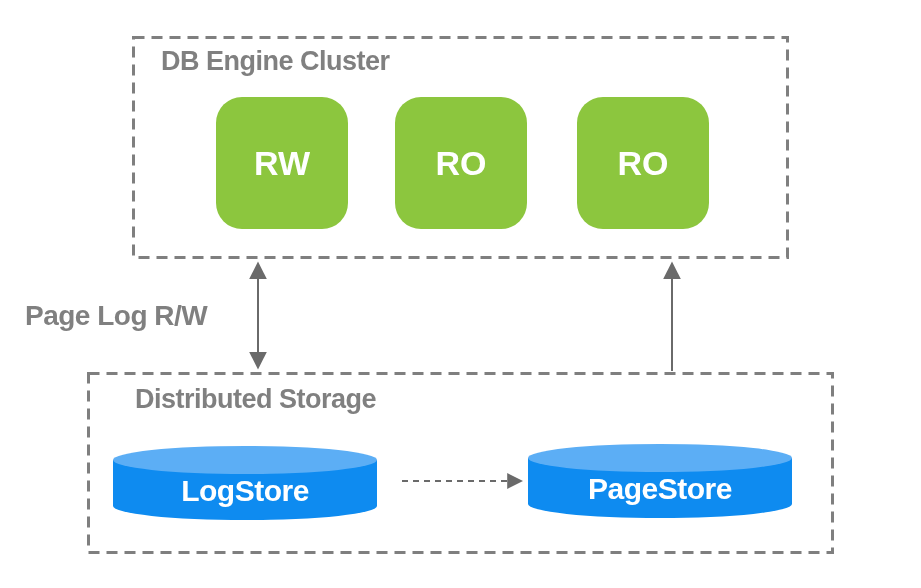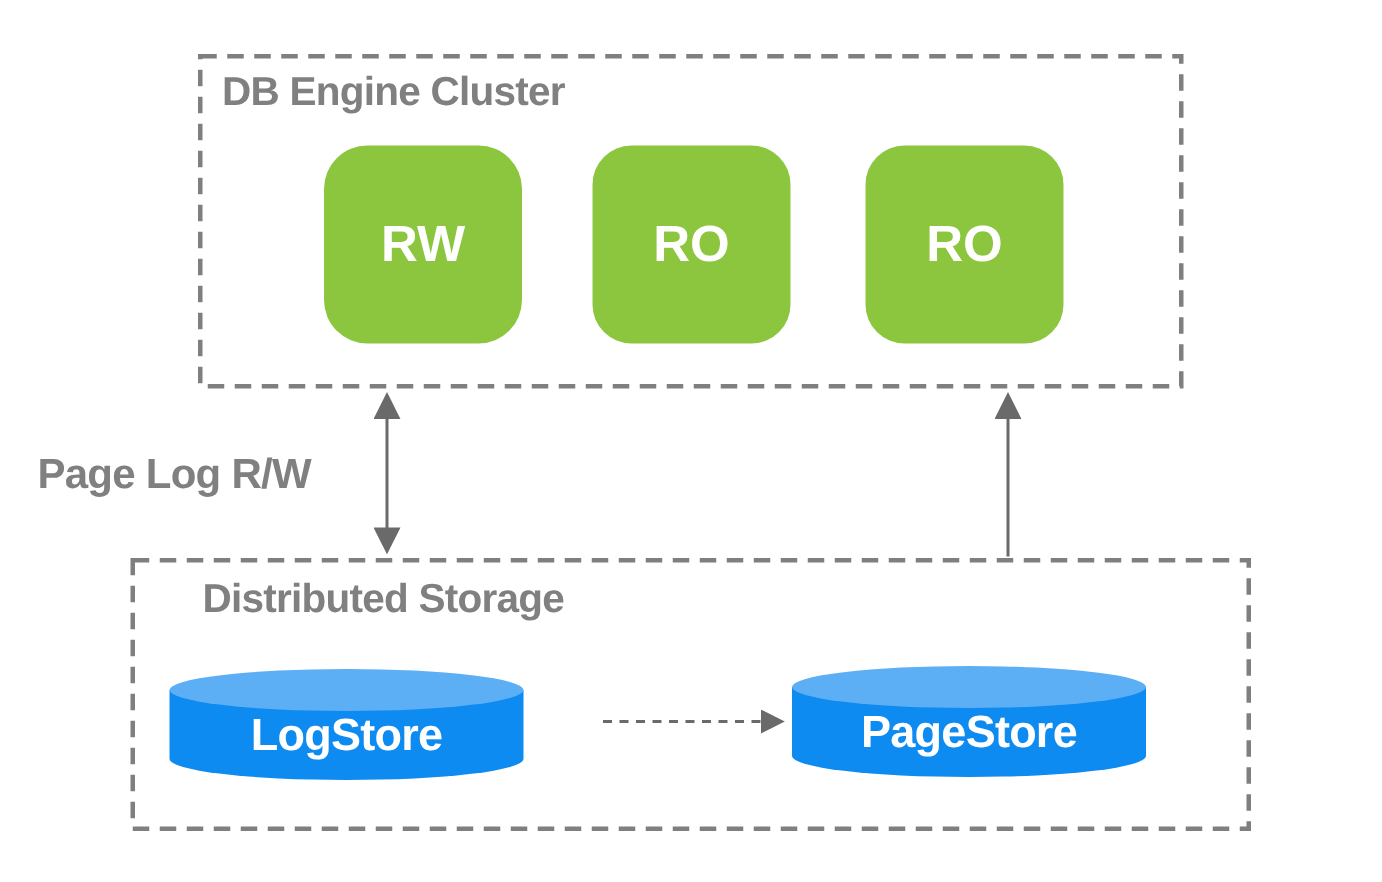--- a/index.html
+++ b/index.html
@@ -45,26 +45,26 @@
     top: 97px;
     background: #8CC63E;
     border-radius: 26px;
     display: flex;
     align-items: center;
     justify-content: center;
     color: #ffffff;
     font-weight: bold;
     font-size: 34px;
   }
-  .node-rw { left: 216px; border-radius: 29px; }
+  .node-rw { left: 216px; }
   .node-ro1 { left: 395px; }
   .node-ro2 { left: 577px; }
   .cylinder {
     position: absolute;
-    width: 236px;
+    width: 264px;
     height: 74px;
     text-align: center;
   }
   .cyl-logstore { left: 113px; top: 446px; }
   .cyl-pagestore { left: 528px; top: 444px; }
   .cyl-top {
     position: absolute;
     left: 0;
     top: 0;
     width: 100%;
@@ -118,21 +118,21 @@
 
     <rect x="88.5" y="373.5" width="744" height="179" fill="none" stroke="#7F7F7F" stroke-width="3" stroke-dasharray="11 7"></rect>
 
     <line x1="258" y1="265" x2="258" y2="366" stroke="#6A6A6A" stroke-width="2" marker-start="url(#arrow)" marker-end="url(#arrow)"></line>
 
     <line x1="672" y1="371" x2="672" y2="265" stroke="#6A6A6A" stroke-width="2" marker-end="url(#arrow)"></line>
 
     <line x1="402" y1="481" x2="520" y2="481" stroke="#6A6A6A" stroke-width="2" stroke-dasharray="6 5" marker-end="url(#arrow-dash)"></line>
   </svg>
 
-  <div class="box-title" style="left:148px; top:46px;">DB Engine Cluster</div>
+  <div class="box-title" style="left:161px; top:46px;">DB Engine Cluster</div>
 
   <div class="node node-rw">
     <span>RW</span>
   </div>
   <div class="node node-ro1">
     <span>RO</span>
   </div>
   <div class="node node-ro2">
     <span>RO</span>
   </div>

